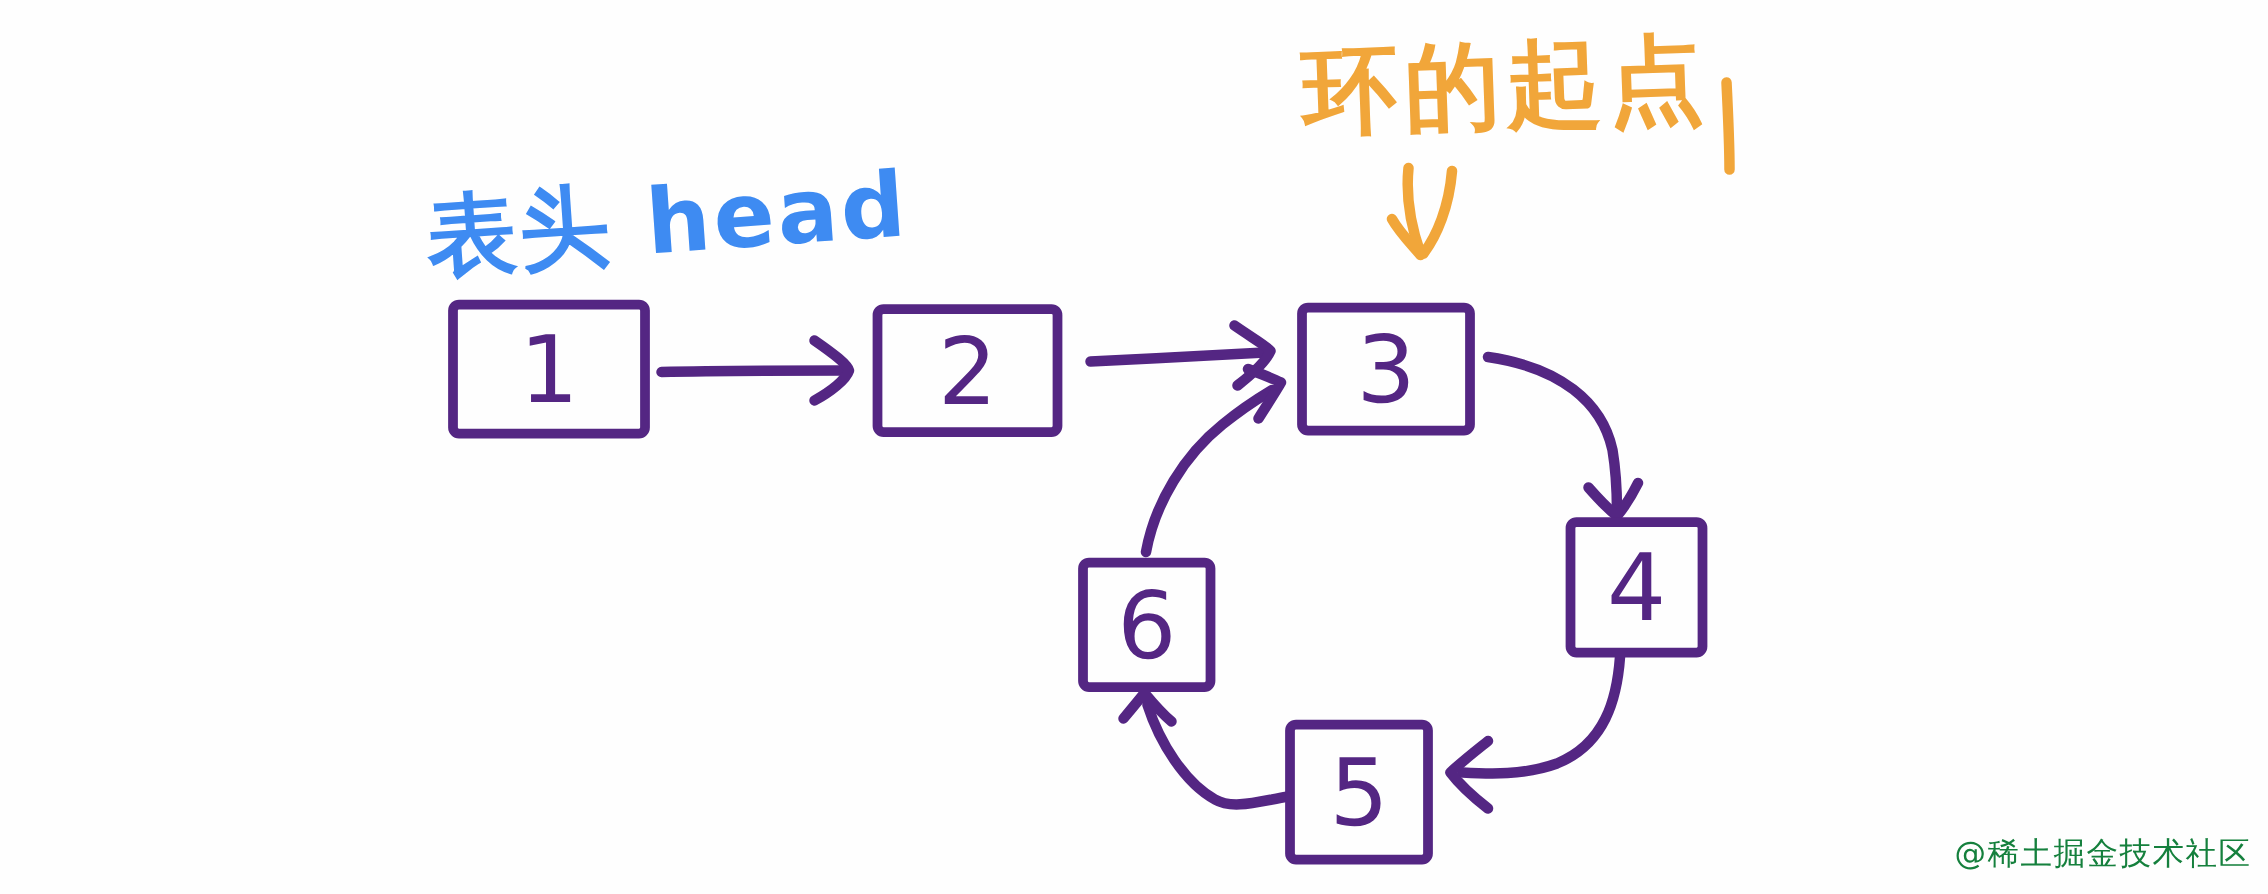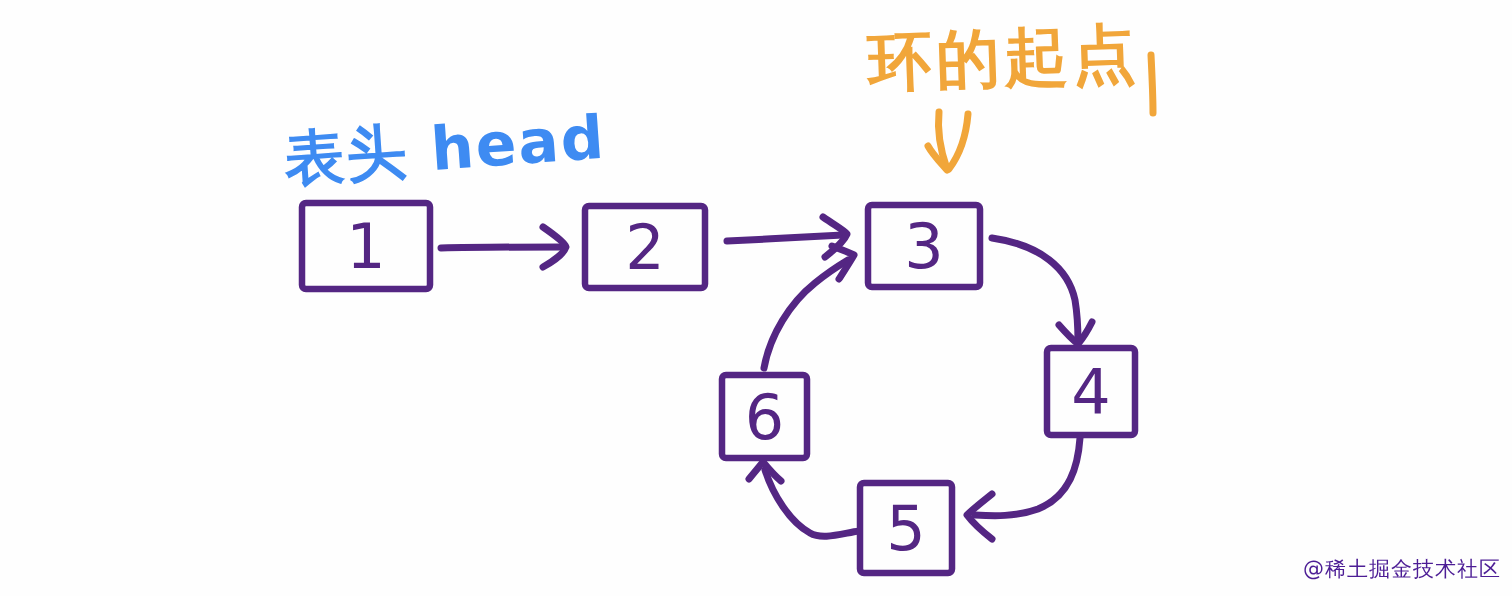--- a/index.html
+++ b/index.html
@@ -101,14 +101,14 @@
         <rect x="860" y="483" width="92" height="90" rx="4" class="node-box" stroke="#542683"></rect>
         <text x="906" y="550" class="node-digit" fill="#542683">5</text>
       </g>
       <g>
         <rect x="722" y="375" width="85" height="83" rx="4" class="node-box" stroke="#542683"></rect>
         <text x="764.5" y="438.5" class="node-digit" fill="#542683">6</text>
       </g>
     </svg>
   <div class="hand-label head-label" style="color: rgb(62, 139, 242);">表头 head</div>
   <div class="hand-label cycle-label" style="color: rgb(241, 166, 58);">环的起点</div>
-  <div class="watermark" style="color: #4c1d95;">@稀土掘金技术社区</div>
+  <div class="watermark" style="color: #15803d;">@稀土掘金技术社区</div>
 </div>
 
 </body></html>

